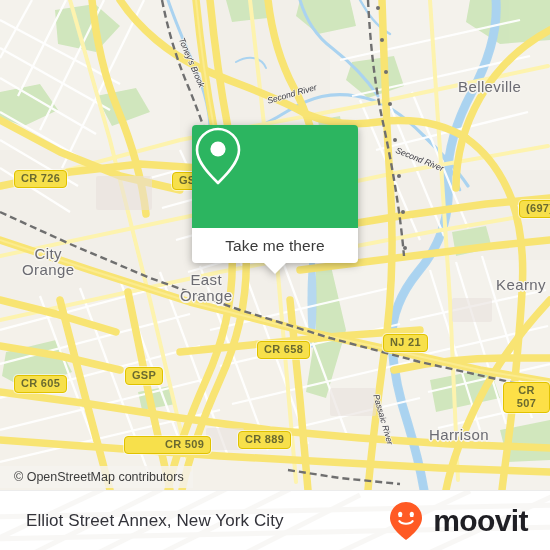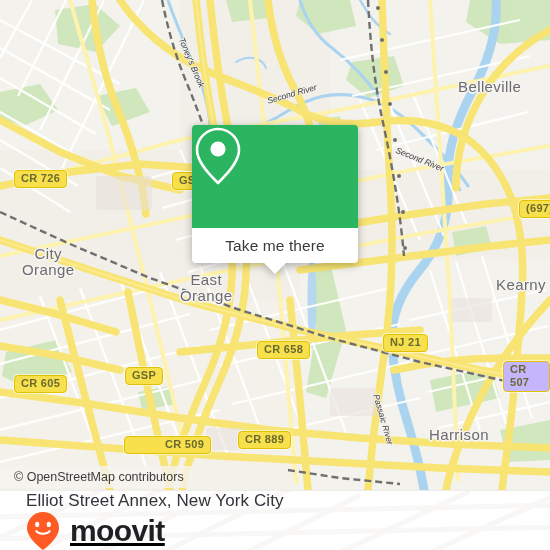--- a/index.html
+++ b/index.html
@@ -68,29 +68,29 @@
     position:absolute;left:0;top:466px;height:22px;
     background:rgba(245,243,239,.82);
     display:flex;align-items:center;padding:0 9px 0 14px;
   }
   #osm span{color:#3c3c3c;font-size:12.5px;}
 
   
   #footer{
     position:absolute;left:0;top:490px;width:550px;height:60px;
     background:#ffffff;border-top:1px solid #ececec;
-    display:flex;justify-content:space-between;
-    padding:0 22px 0 26px;box-sizing:border-box;overflow:hidden;flex-direction:column;
+    display:flex;align-items:center;justify-content:space-between;
+    padding:0 22px 0 26px;box-sizing:border-box;overflow:hidden;
   }
   #footer-watermark{
     position:absolute;left:0;top:0;width:550px;height:60px;
     opacity:.30;pointer-events:none;
   }
   #place-title{color:#33333a;font-size:17px;letter-spacing:.1px;position:relative;z-index:2;}
-  #brand{display:flex;align-items:center;gap:10px;position:relative;z-index:2;text-decoration:underline;}
+  #brand{display:flex;align-items:center;gap:10px;position:relative;z-index:2;}
   #brand-word{color:#1f1f24;font-size:30px;font-weight:700;letter-spacing:-.6px;line-height:30px;}
 </style>
 </head>
 <body>
 
 <div id="root">
 
   <div id="map">
     <svg width="550" height="490" viewBox="0 0 550 490" xmlns="http://www.w3.org/2000/svg">
       <defs>
@@ -313,21 +313,21 @@
         <div class="lbl water" style="left: 398px; top: 145px; transform-origin: 0px 0px; transform: rotate(22deg);">Second River</div>
         <div class="lbl water" style="left: 381px; top: 393px; transform-origin: 0px 0px; transform: rotate(74deg);">Passaic River</div>
       </div>
 
     <div id="shields">
         <div class="shield" style="left: 14px; top: 170px; background: rgb(247, 224, 75); border-color: rgb(224, 194, 0);">CR 726</div>
         <div class="shield" style="left: 172px; top: 172px; background: rgb(247, 224, 75); border-color: rgb(224, 194, 0);">GSP</div>
         <div class="shield" style="left: 519px; top: 200px; background: rgb(247, 224, 75); border-color: rgb(224, 194, 0);">(697)</div>
         <div class="shield" style="left: 257px; top: 341px; background: rgb(247, 224, 75); border-color: rgb(224, 194, 0);">CR 658</div>
         <div class="shield" style="left: 383px; top: 334px; background: rgb(247, 224, 75); border-color: rgb(224, 194, 0);">NJ 21</div>
-        <div class="shield" style="left: 503px; top: 361px; background: #c4b5fd; border-color: rgb(224, 194, 0);">CR 507</div>
+        <div class="shield" style="left: 503px; top: 382px; background: #fde047; border-color: rgb(224, 194, 0); text-align: center;">CR 507</div>
         <div class="shield" style="left: 14px; top: 367px; background: rgb(247, 224, 75); border-color: rgb(224, 194, 0); margin-top: 8px;">CR 605</div>
         <div class="shield" style="left: 125px; top: 367px; background: rgb(247, 224, 75); border-color: rgb(224, 194, 0);">GSP</div>
         <div class="shield" style="left: 124px; top: 436px; background: rgb(247, 224, 75); border-color: rgb(224, 194, 0); padding-left: 40px;">CR 509</div>
         <div class="shield" style="left: 238px; top: 431px; background: rgb(247, 224, 75); border-color: rgb(224, 194, 0);">CR 889</div>
       </div>
 
     <div id="osm">
       <span>© OpenStreetMap contributors</span>
     </div>
 

